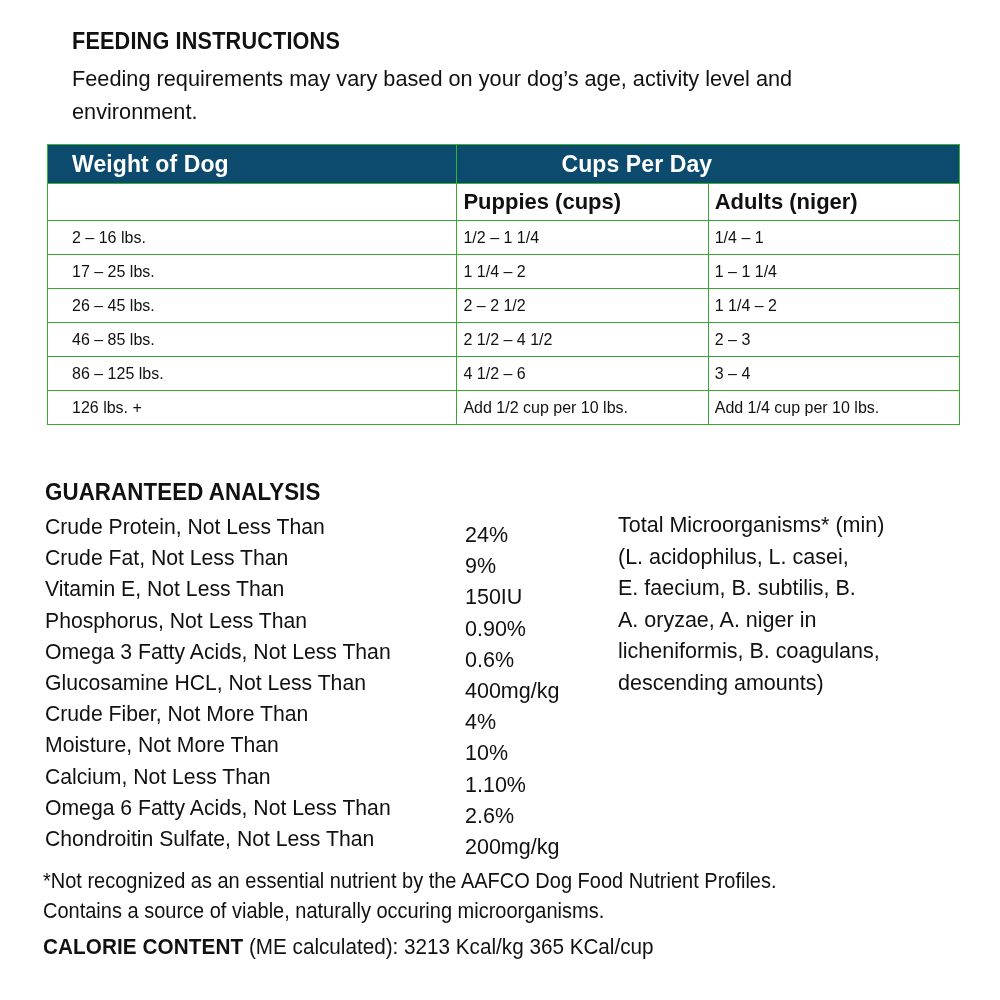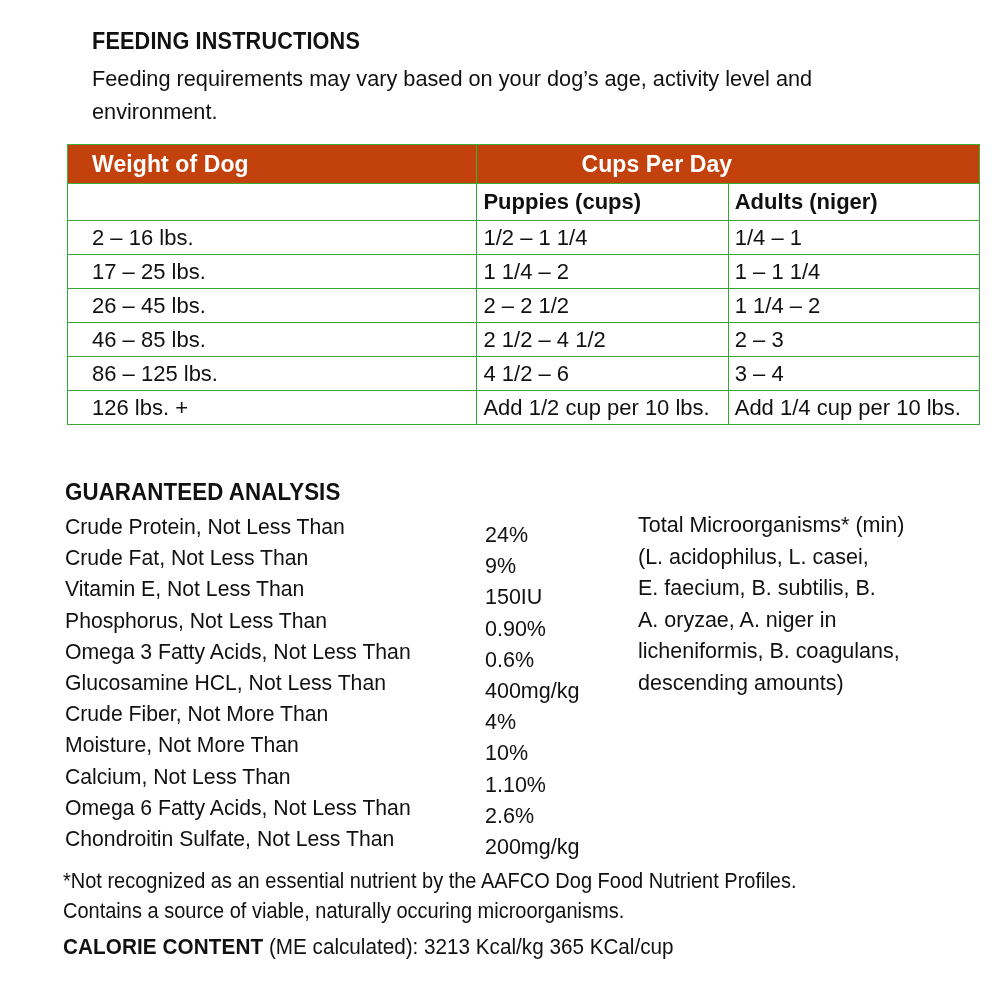--- a/index.html
+++ b/index.html
@@ -12,21 +12,20 @@
     height: 1000px;
     position: relative;
     font-family: "Liberation Sans", "DejaVu Sans", sans-serif;
     color: #1a1a1a;
     -webkit-font-smoothing: antialiased;
   }
 
   .page {
     position: absolute;
     inset: 0;
-    margin-left: 20px;
   }
 
   
   .fi-heading {
     position: absolute;
     left: 72px;
     top: 28px;
     font-size: 23px;
     font-weight: bold;
     letter-spacing: 0.2px;
@@ -53,30 +52,30 @@
     left: 47px;
     top: 144px;
     width: 913px;
     border-collapse: collapse;
     table-layout: fixed;
   }
   .feed-table td {
     border: 1.6px solid #3aa635;
     padding: 0;
     vertical-align: middle;
-    font-size: 22px;
+    font-size: 16px;
     color: #111111;
     height: 33px;
   }
   .feed-table .c1 { width: 296px; padding-left: 24px; }
   .feed-table .c2 { width: 289px; padding-left: 6px; }
   .feed-table .c3 { width: 328px; padding-left: 6px; }
 
   .hdr-green td {
-    background: #c2410c;
+    background: #0c4a6e;
     border-color: #3cb034;
     color: #ffffff;
     font-weight: bold;
     font-size: 23px;
     height: 38px;
     letter-spacing: .1px;
   }
   .hdr-green .span2 { padding-left: 104px; }
 
   .hdr-sub td {

